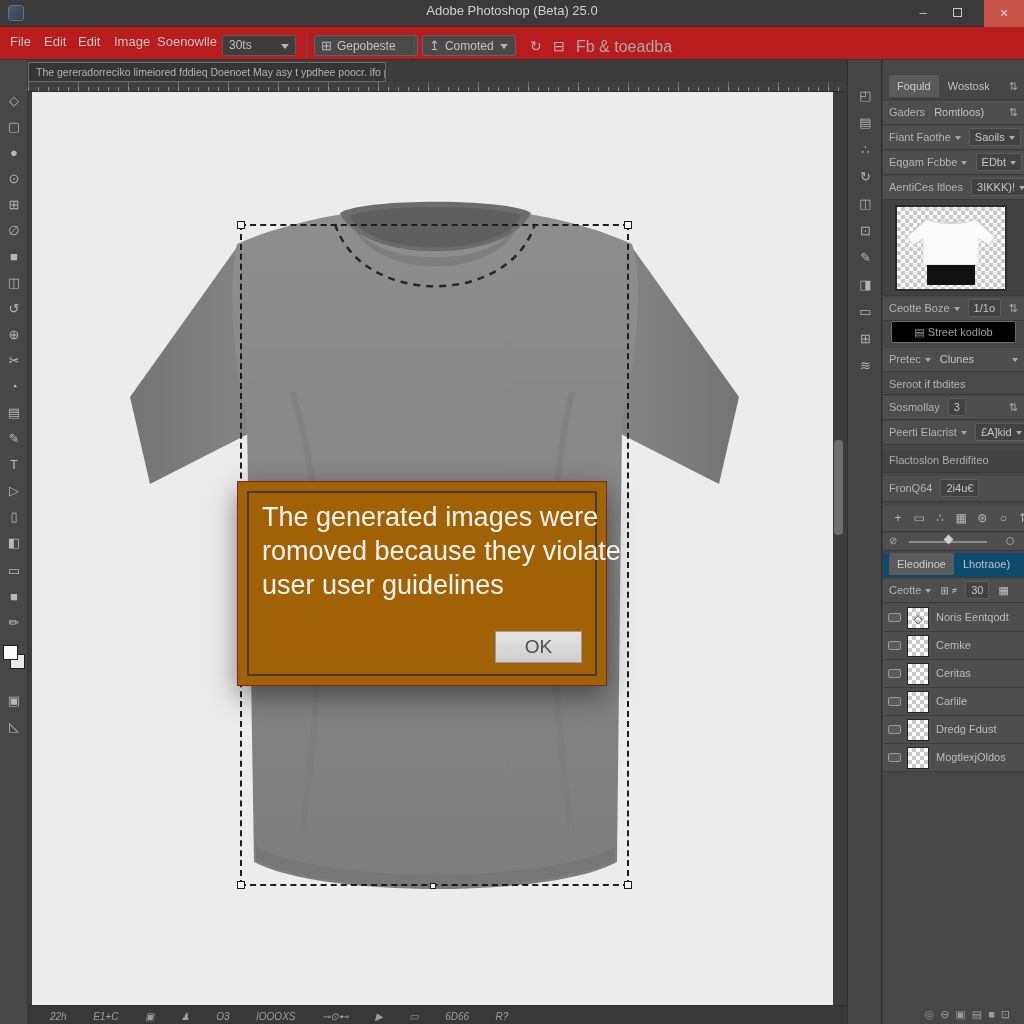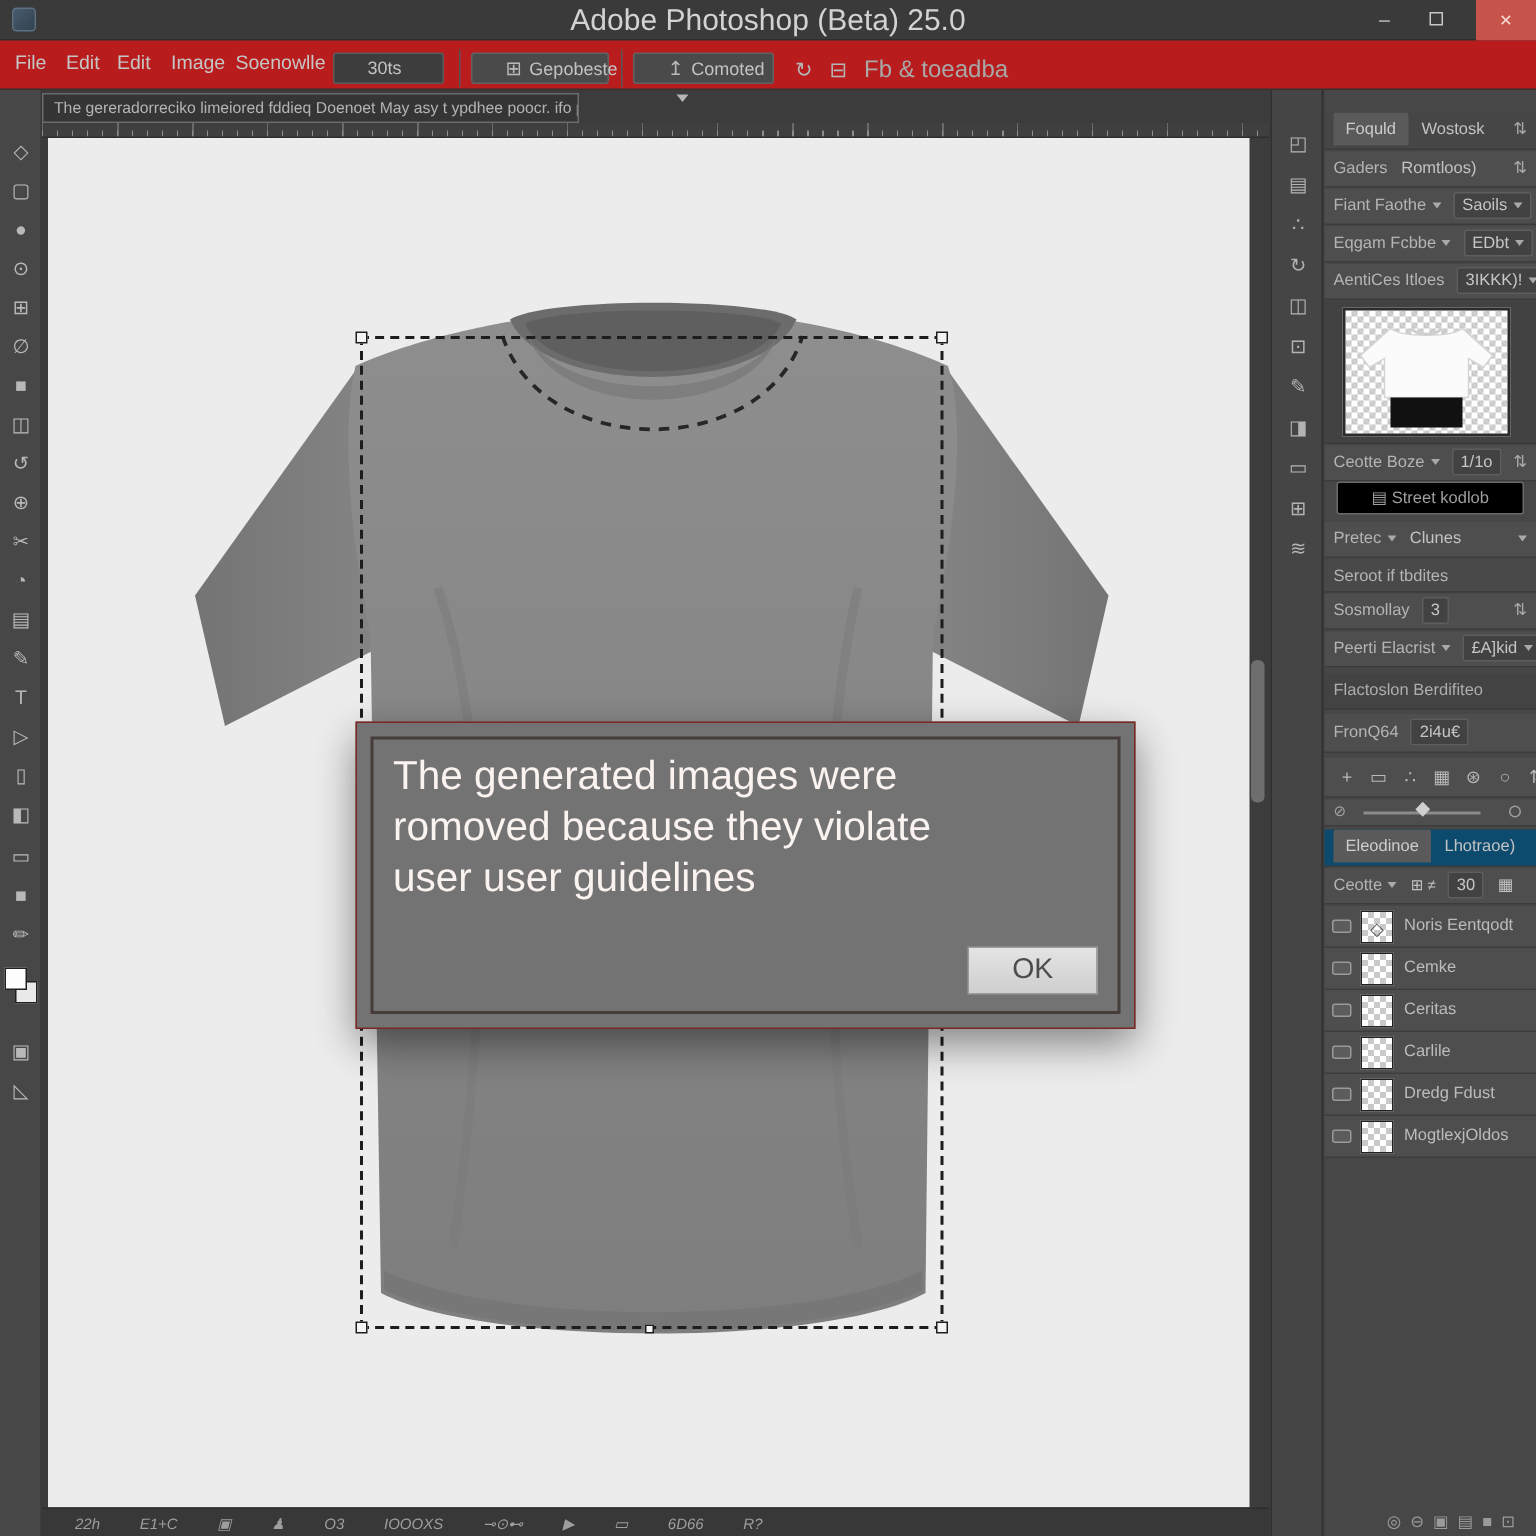--- a/index.html
+++ b/index.html
@@ -6,35 +6,35 @@
   html,body { width:1024px; height:1024px; overflow:hidden; background:#3c3c3c;
               font-family:"Liberation Sans", sans-serif; }
 
   
   #titlebar { position:absolute; left:0; top:0; width:1024px; height:27px;
               background:#3a3a3a; border-bottom:1px solid #2d2d2d; }
   #app-icon { position:absolute; left:8px; top:5px; width:16px; height:16px;
               border-radius:3px; background:linear-gradient(135deg,#4a5c70,#31414f);
               border:1px solid #5d7285; }
   #win-title { position:absolute; left:0; right:0; top:3px; text-align:center;
-               color:#d2d2d2; font-size:20px; }
+               color:#d2d2d2; font-size:13px; }
   .win-btn { position:absolute; top:0; height:27px; width:30px; color:#c7c7c7;
              text-align:center; line-height:26px; font-size:13px; }
   #btn-min { right:86px; }
   #btn-max { right:52px; }
   #btn-max .maxbox { display:inline-block; width:9px; height:9px; border:1px solid #c7c7c7; }
   #btn-close { right:0; width:40px; background:#c7544a; color:#f3ded9; font-size:14px; }
 
   
   #menubar { position:absolute; left:0; top:27px; width:1024px; height:33px; background:#b91c1c;
              border-bottom:1px solid #333; }
   .menu-item { position:absolute; top:7px; color:#c6c6c6; font-size:13px; cursor:default; }
   .opt-box { position:absolute; top:35px; height:21px; background:#3d3d3d;
              border:1px solid #5c5c5c; border-radius:2px; color:#c2c2c2;
-             font-size:12px; line-height:19px; padding:0 22px; }
+             font-size:12px; line-height:19px; padding:0 6px; }
   .opt-btn { background:#4a4a4a; border:1px solid #626262; }
   .tri-down { display:inline-block; width:0; height:0; border-left:4px solid transparent;
               border-right:4px solid transparent; border-top:5px solid #b5b5b5;
               vertical-align:middle; margin-left:6px; }
   .opt-ico { color:#b9b9b9; font-size:13px; margin-right:5px; }
   .bar-ico { position:absolute; top:38px; color:#b5b5b5; font-size:14px; }
   .vsep { position:absolute; top:33px; width:1px; height:25px; background:#565656; }
 
   
   #tooltip { position:absolute; left:28px; top:62px; width:358px; height:20px;
@@ -66,22 +66,22 @@
   #doc-scrollbar { position:absolute; left:834px; top:440px; width:9px; height:95px;
                    background:#6e6e6e; border-radius:4px; }
 
   
   #selection { position:absolute; left:208px; top:132px; width:389px; height:662px;
                border:2px dashed #1d1d1d; }
   .handle { position:absolute; width:8px; height:8px; background:#f4f4f4;
             border:1.5px solid #1d1d1d; }
 
   
-  #dialog { position:absolute; left:237px; top:481px; width:520px; height:205px;
-            background:#737373; border:1px solid #7e2621; z-index:20;
+  #dialog { position:absolute; left:237px; top:481px; width:370px; height:205px;
+            background:#a16207; border:1px solid #7e2621; z-index:20;
             box-shadow:0 10px 26px rgba(0,0,0,.45); }
   #dialog-inner { position:absolute; left:9px; top:9px; right:9px; bottom:9px;
                   border:2px solid #463c3a; }
   #dialog-msg { position:absolute; left:24px; top:18px; width:382px; color:#fbf3f0;
                 font-size:27px; line-height:34px; font-weight:500; }
   #dialog-ok { position:absolute; right:24px; bottom:22px; width:87px; height:32px;
                background:linear-gradient(#e4e4e4,#cecece); border:1px solid #9b9b9b;
                color:#4d4d4d; font-size:19px; text-align:center; line-height:30px; }
 
   
@@ -165,21 +165,21 @@
   <span class="menu-item" style="left:44px">Edit</span>
   <span class="menu-item" style="left:78px">Edit</span>
   <span class="menu-item" style="left:114px">Image</span>
   <span class="menu-item" style="left:157px">Soenowlle</span>
 </div>
 <div class="opt-box" style="left:222px; width:74px;">
   <span>30ts</span>
   <span class="tri-down" style="float:right; margin-top:8px;"></span>
 </div>
 <div class="vsep" style="left:306px"></div>
-<div class="opt-box opt-btn" style="left:314px; width:92px;">
+<div class="opt-box opt-btn" style="left:314px; width:104px;">
   <span class="opt-ico">⊞</span><span>Gepobeste</span>
 </div>
 <div class="vsep" style="left:414px"></div>
 <div class="opt-box opt-btn" style="left:422px; width:94px;">
   <span class="opt-ico">↥</span><span>Comoted</span><span class="tri-down"></span>
 </div>
 <span class="bar-ico" style="left:530px">↻</span>
 <span class="bar-ico" style="left:553px">⊟</span>
 <span class="bar-ico" style="left:576px; font-size:16px; color:#a8a8a8;">Fb &amp; toeadba</span>
 

